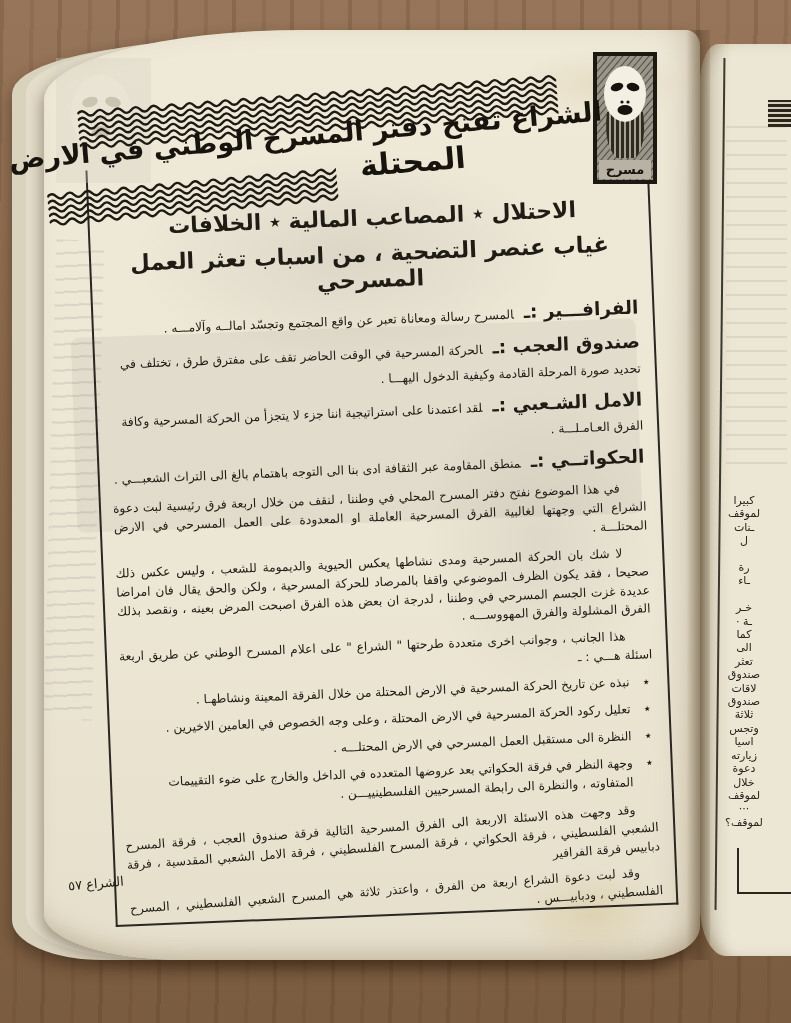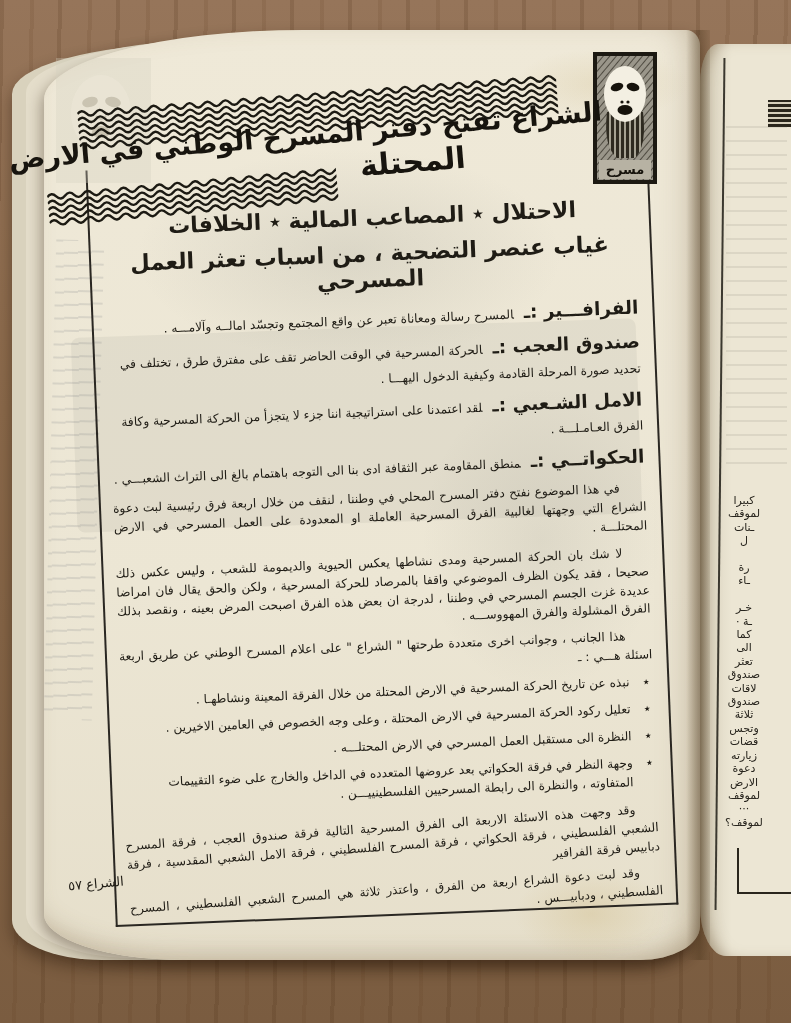--- a/index.html
+++ b/index.html
@@ -103,24 +103,24 @@
       <div class="frag">خـر</div>
       <div class="frag">ـة ·</div>
       <div class="frag">كما</div>
       <div class="frag">الى</div>
       <div class="frag">تعثر</div>
       <div class="frag">صندوق</div>
       <div class="frag">لاقات</div>
       <div class="frag">صندوق</div>
       <div class="frag">ثلاثة</div>
       <div class="frag">وتجس</div>
-      <div class="frag">قضات</div>
+      <div class="frag">اسيا</div>
       <div class="frag">زيارته</div>
       <div class="frag">دعوة</div>
-      <div class="frag">الارض</div>
+      <div class="frag">خلال</div>
       <div class="frag">لموقف</div>
       <div class="frag">···</div>
       <div class="frag">لموقف؟</div>
     </div>
   <div class="rp-corner"></div>
 </div>
 
 <div class="page-left">
   <div class="stain s-panel"></div>
   <div class="stain s-a"></div>

